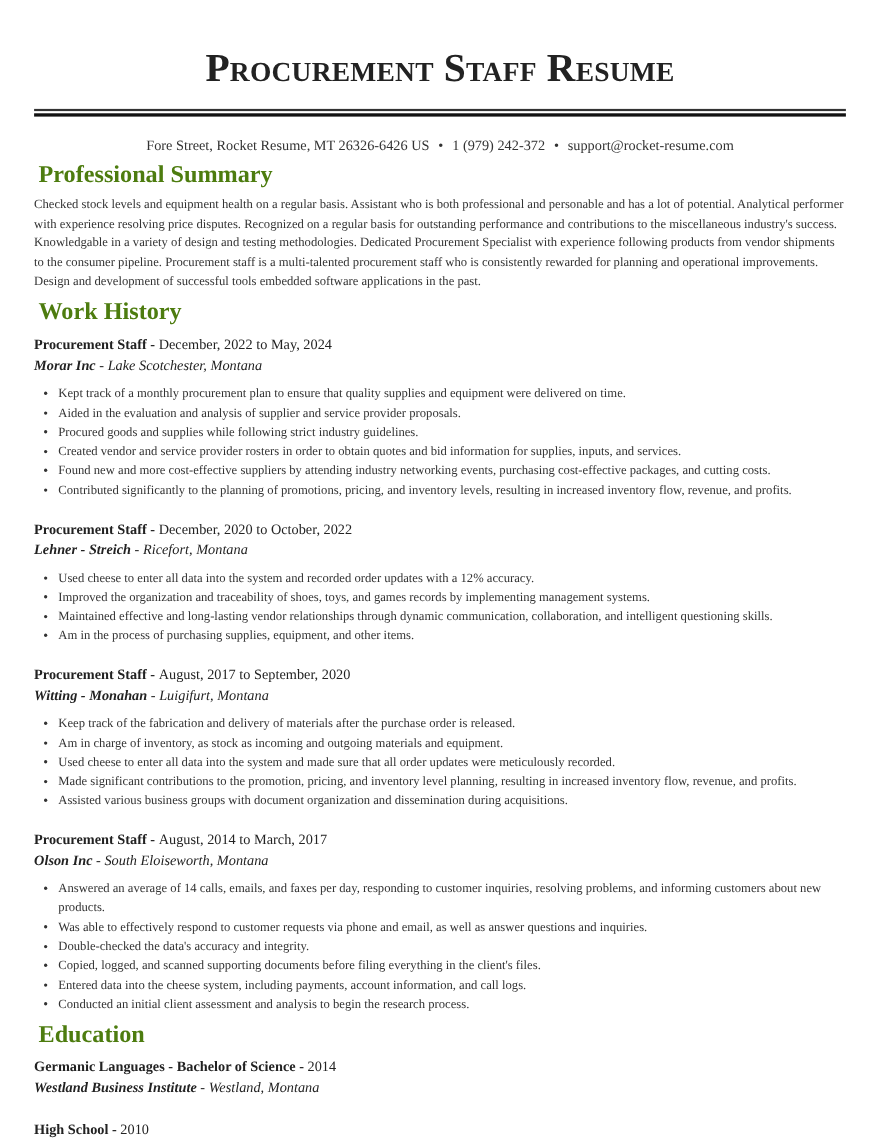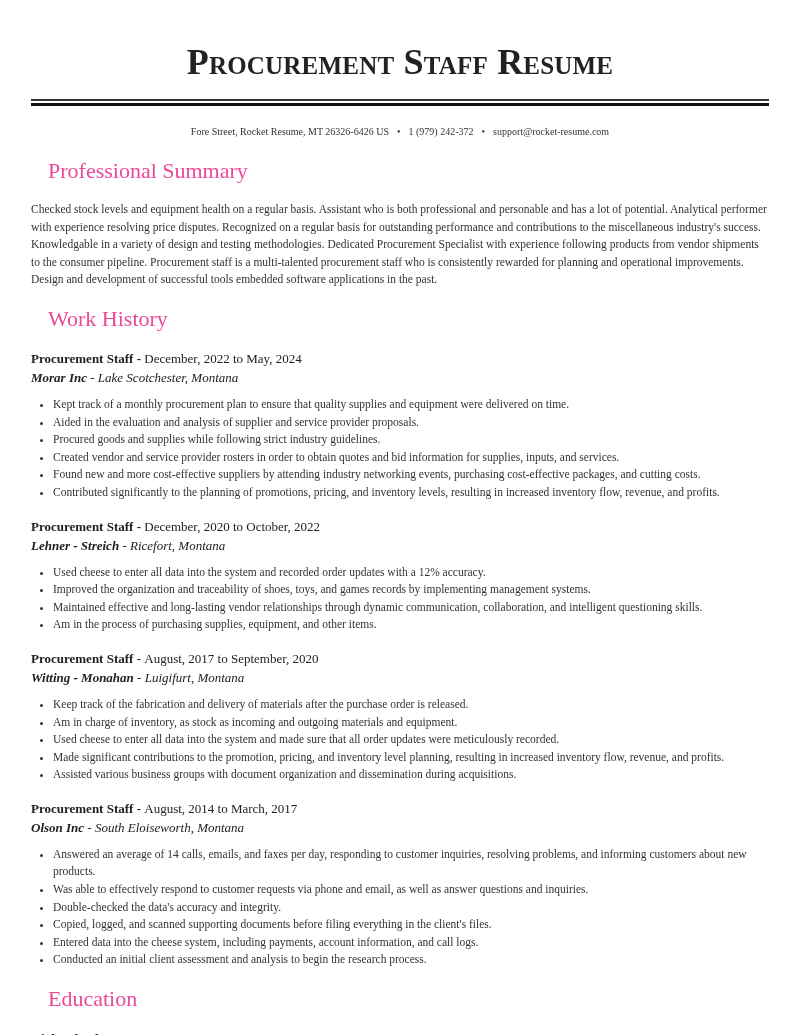--- a/index.html
+++ b/index.html
@@ -23,32 +23,32 @@
       height: 45px;
       color: #222222;
       letter-spacing: 0.2px;
     }
     .rule { margin-top: 7px; }
     .rule .thin { height: 2px; background: #333; }
     .rule .gap { height: 2px; }
     .rule .thick { height: 3px; background: #111; }
     .contact {
       text-align: center;
-      font-size: 10px;
+      font-size: 13px;
       line-height: 18px;
       margin-top: 17px;
       color: #333;
     }
     .contact .sep { margin: 0 8px; }
     h2.section {
-      font-weight: normal;
+      font-weight: bold;
       font-size: 22px;
       line-height: 26px;
-      margin: 17px;
-      color: #ec4899;
+      margin: 4px;
+      color: #4d7c0f;
     }
     .summary-h { margin-top: 19px; }
     .summary {
       font-size: 11.5px;
       line-height: 17.6px;
       margin: 7px 0 0 0;
       color: #333;
     }
     .work-h { margin-top: 14px; }
     .job { margin-top: 0; }
@@ -159,20 +159,28 @@
       <li>Was able to effectively respond to customer requests via phone and email, as well as answer questions and inquiries.</li>
       <li>Double-checked the data's accuracy and integrity.</li>
       <li>Copied, logged, and scanned supporting documents before filing everything in the client's files.</li>
       <li>Entered data into the cheese system, including payments, account information, and call logs.</li>
       <li>Conducted an initial client assessment and analysis to begin the research process.</li>
     </ul>
   </div>
 
   <h2 class="section edu-h">Education</h2>
 
+  <div class="edu">
+    <div class="job-line">
+      <b>Germanic Languages - Bachelor of Science</b><b> - </b><span>2014</span>
+    </div>
+    <div class="job-line company">
+      <b>Westland Business Institute</b><span> - </span><span>Westland, Montana</span>
+    </div>
+  </div>
 
   <div class="edu">
     <div class="job-line">
       <b>High School</b><b> - </b><span>2010</span>
     </div>
   </div>
 
 </div>
 
 </body></html>

